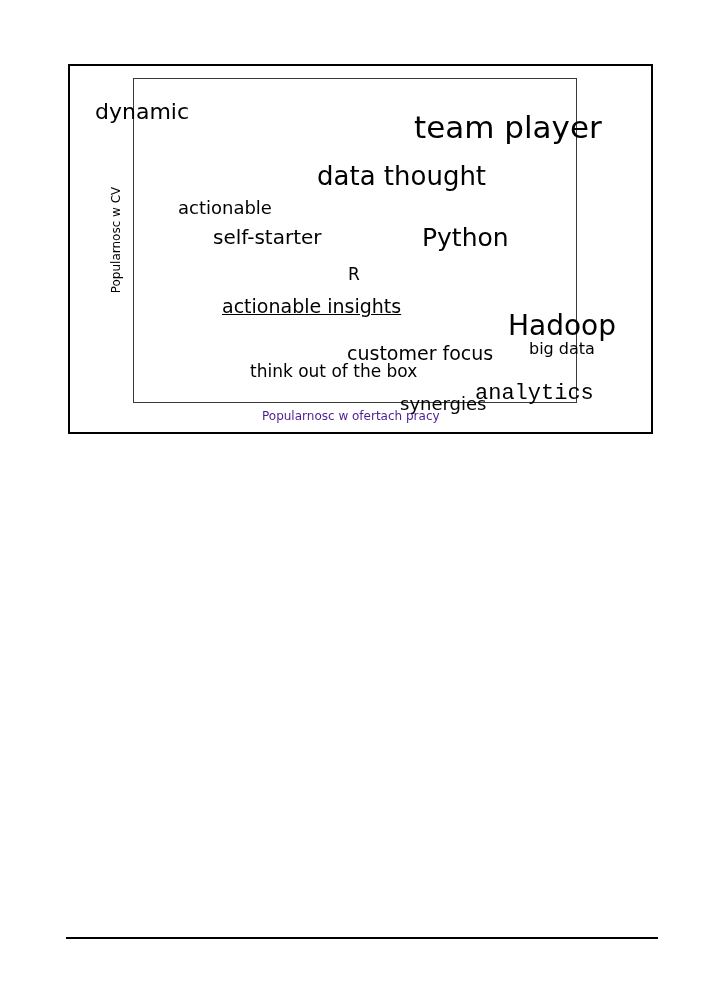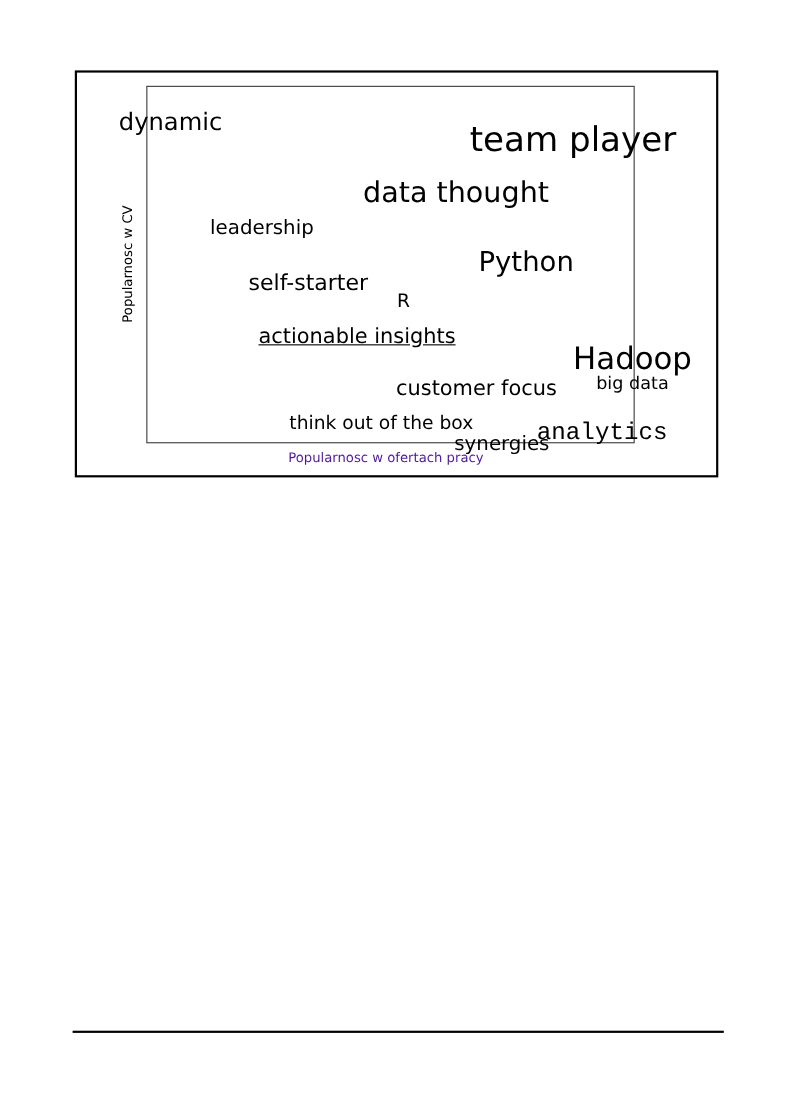--- a/index.html
+++ b/index.html
@@ -19,21 +19,21 @@
     box-sizing: border-box;
     background: #fff;
   }
   .axes-frame {
     position: absolute;
     left: 133px; top: 78px;
     width: 444px; height: 325px;
     border: 1px solid #3a3a3a;
     box-sizing: border-box;
   }
-  .words-layer { position: absolute; left: 13px; top: 0; width: 629px; height: 1008px; }
+  .words-layer { position: absolute; left: 0; top: 0; width: 629px; height: 1008px; }
   .word {
     position: absolute;
     white-space: nowrap;
     line-height: 1;
     color: #000;
   }
   .x-axis-label {
     position: absolute;
     left: 262px; top: 410px;
     font-size: 12px;
@@ -64,29 +64,29 @@
 <div class="page">
 
   <div class="figure-frame"></div>
 
   <div class="axes-frame"></div>
 
   <div class="words-layer">
       <span class="word" style="left: 95px; top: 101px; font-size: 22px;">dynamic</span>
       <span class="word" style="left: 414px; top: 112px; font-size: 31px;">team player</span>
       <span class="word" style="left: 317px; top: 163px; font-size: 26px;">data thought</span>
-      <span class="word" style="left: 178px; top: 199px; font-size: 18px;">leadership</span>
-      <span class="word" style="left: 213px; top: 227px; font-size: 20px; margin-top: 20px;">self-starter</span>
+      <span class="word" style="left: 178px; top: 199px; font-size: 18px;">actionable</span>
+      <span class="word" style="left: 213px; top: 227px; font-size: 20px;">self-starter</span>
       <span class="word" style="left: 422px; top: 225px; font-size: 25px;">Python</span>
       <span class="word" style="left: 348px; top: 266px; font-size: 17px;">R</span>
       <span class="word" style="left: 222px; top: 297px; font-size: 19px; text-decoration: underline;">actionable insights</span>
       <span class="word" style="left: 508px; top: 312px; font-size: 28px;">Hadoop</span>
       <span class="word" style="left: 347px; top: 344px; font-size: 19px;">customer focus</span>
       <span class="word" style="left: 529px; top: 341px; font-size: 16px;">big data</span>
-      <span class="word" style="left: 250px; top: 363px; font-size: 17px; margin-top: 14px;">think out of the box</span>
+      <span class="word" style="left: 250px; top: 363px; font-size: 17px;">think out of the box</span>
       <span class="word" style="left: 475px; top: 383px; font-size: 22px; font-family: Liberation Mono, monospace;">analytics</span>
       <span class="word" style="left: 400px; top: 395px; font-size: 18px;">synergies</span>
     </div>
 
   <div class="y-axis-label">Popularnosc w CV</div>
 
   <div class="x-axis-label">Popularnosc w ofertach pracy</div>
 
   <div class="page-divider"></div>
 

